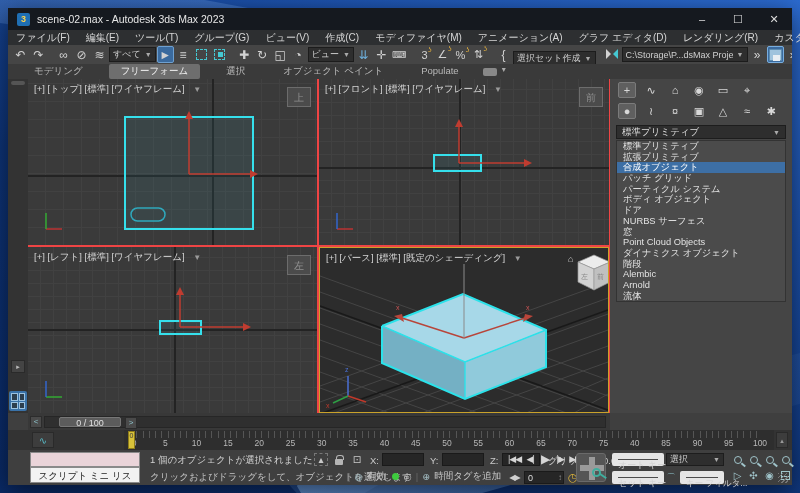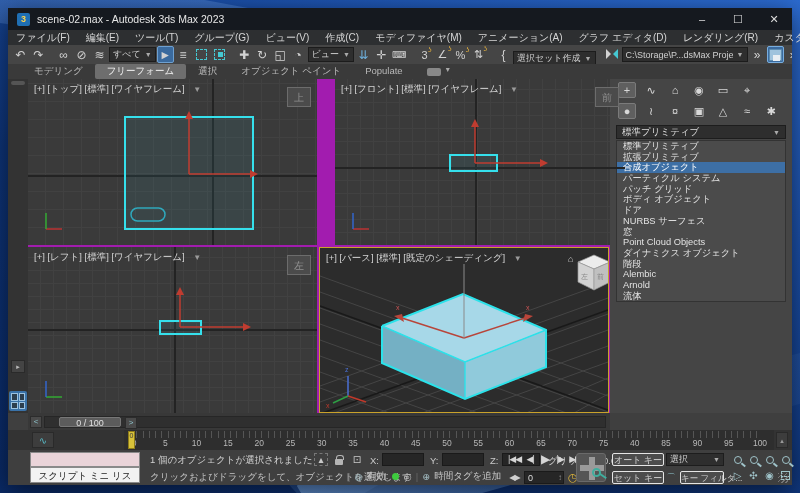--- a/index.html
+++ b/index.html
@@ -64,21 +64,21 @@
 
   
   .ribbon { position:absolute; left:0; top:56px; width:100%; height:15px; background:#3a3a3a;
     display:flex; align-items:center; gap:2px; padding-left:14px; font-size:9.5px; color:#b9b9b9; }
   .rtab { padding:1px 12px; white-space:nowrap; }
   .rtab.on { background:#6e6e6e; color:#f0f0f0; border-radius:2px; }
   .ribbon .camicon { width:14px; height:8px; background:#888; border-radius:2px; margin-left:10px; position:relative; }
   .ribbon .camicon:after { content:"▾"; position:absolute; right:-9px; top:-3px; color:#aaa; font-size:8px; }
 
   
-  .mainarea { position:absolute; left:0; top:71px; width:784px; height:334px; background:#a21caf;padding-left:12px; }
+  .mainarea { position:absolute; left:0; top:71px; width:784px; height:334px; background:#ef4444;padding-left:12px; }
   .leftstrip { position:absolute; left:0; top:0; width:20px; height:100%; background:#333; }
   .leftstrip .handle { position:absolute; left:3px; top:2px; width:14px; height:4px; background:#555; border-radius:2px; }
   .leftstrip .flyout { position:absolute; left:3px; bottom:40px; width:14px; height:13px; background:#444;
     border:1px solid #2a2a2a; color:#bbb; font-size:7px; text-align:center; line-height:12px; }
   .leftstrip .layouttab { position:absolute; left:1px; bottom:2px; width:18px; height:20px;
     background:#3a72a8; border-radius:2px; padding:2px; }
   .leftstrip .layouttab .cells { width:100%; height:100%; display:grid; grid-template:1fr 1fr / 1fr 1fr; gap:1px; }
   .leftstrip .layouttab .cells span { background:#2c3e4e; border:1px solid #9cc2e0; }
 
   .vp { position:absolute; background-color:#3a3a3a; overflow:hidden; }
@@ -157,21 +157,21 @@
   .framefield { position:absolute; left:516px; top:21px; width:40px; height:13px; background:#262626;
     border:1px solid #1a1a1a; color:#ddd; font-size:9px; padding-left:3px; line-height:12px; }
   .framefield:after { content:"↕"; float:right; color:#888; font-size:8px; margin-right:1px; }
   .clockbtn { position:absolute; left:560px; top:21px; color:#e0b73c; font-size:11px; }
   .bigkey { position:absolute; left:568px; top:3px; width:30px; height:29px; background:#555; border:1px solid #6a6a6a;
     border-radius:3px; }
   .bigkey .vbar { position:absolute; left:12px; top:3px; width:6px; height:23px; background:#9a9a9a; }
   .bigkey .hbar { position:absolute; left:3px; top:11px; width:24px; height:6px; background:#9a9a9a; }
   .bigkey .keyhead { position:absolute; left:15px; top:14px; width:9px; height:9px; border:2px solid #3fae9e; border-radius:50%; }
   .bigkey .keystem { position:absolute; left:22px; top:21px; width:8px; height:2px; background:#3fae9e; transform:rotate(35deg); }
-  .kbtn { position:absolute; height:13px; background:#4c4c4c; border:1px solid #e5e5e5; border-radius:2px;
+  .kbtn { position:absolute; height:13px; background:#4c4c4c; border:6px solid #e5e5e5; border-radius:2px;
     color:#d2d2d2; font-size:9px; text-align:center; line-height:12px; white-space:nowrap; }
   .seldrop { position:absolute; left:658px; top:3px; width:58px; height:13px; background:#2e2e2e; border:1px solid #1d1d1d;
     color:#d2d2d2; font-size:9px; display:flex; align-items:center; padding:0 3px; }
   .seldrop .caret { margin-left:auto; }
   .tangenticon { position:absolute; left:658px; top:21px; color:#8fc6ce; font-size:10px; }
   .navcluster { position:absolute; left:722px; top:2px; display:grid; grid-template-columns:repeat(4,15px);
     grid-auto-rows:15px; gap:1px; }
   .nbtn { display:flex; align-items:center; justify-content:center; color:#9fc3c9; font-size:10px; position:relative; }
   .mag { width:8px; height:8px; border:1.5px solid #9fc3c9; border-radius:50%; position:relative; }
   .mag:after { content:""; position:absolute; left:6px; top:7px; width:5px; height:1.5px; background:#9fc3c9; transform:rotate(40deg); }
@@ -280,21 +280,21 @@
     <div class="tbtn">»</div>
     <div class="tbtn savebtn">
         <span class="saveicon"></span>
       </div>
     <div class="tbtn">»</div>
     <div class="tsep"></div>
 
   </div>
 
   <div class="ribbon">
-    <div style="display:flex;gap:0;justify-content:flex-end;">
+    <div style="display:flex;gap:14px;justify-content:flex-end;">
 
     <div class="rtab">モデリング</div>
         <div class="rtab on">フリーフォーム</div>
         <div class="rtab">選択</div>
         <div class="rtab">オブジェクト ペイント</div>
         <div class="rtab">Populate</div>
       </div>
     <div class="camicon"></div>
   </div>
 
@@ -330,21 +330,21 @@
           <line x1="161" y1="95" x2="161" y2="40" stroke="#c03c30" stroke-width="1.5"></line>
           <polygon points="157,40 161,32 165,40" fill="#c03c30"></polygon>
         </g>
         <g>
           <line x1="18" y1="150" x2="34" y2="150" stroke="#b33" stroke-width="1.5"></line>
           <line x1="18" y1="150" x2="18" y2="134" stroke="#3a3" stroke-width="1.5"></line>
         </g>
       </svg>
     </div>
 
-    <div class="vp fine" style="left:311px; top:0; width:290px; height:166px;margin-left:16px;">
+    <div class="vp fine" style="left:311px; top:0; width:290px; height:166px;">
       <div class="vplabel">
         <span>[+] [フロント] [標準] [ワイヤフレーム]</span>
         <span class="funnel">▼</span>
       </div>
       <div class="vcubebox">前</div>
       <svg class="vpsvg" width="290" height="166">
         <line x1="141" y1="0" x2="141" y2="166" stroke="#232323" stroke-width="2"></line>
         <line x1="0" y1="89" x2="290" y2="89" stroke="#232323" stroke-width="2"></line>
         <rect x="115" y="76" width="47" height="16" fill="rgba(60,170,190,0.10)" stroke="#35e0ec" stroke-width="2"></rect>
         <g>
@@ -463,22 +463,22 @@
         <div class="cp-ico">✱</div>
       </div>
       <div class="cp-drop">
         <span>標準プリミティブ</span>
         <span class="caret">▼</span>
       </div>
       <div class="cp-list" id="cp-list">
           <div class="cp-item">標準プリミティブ</div>
           <div class="cp-item">拡張プリミティブ</div>
           <div class="cp-item sel">合成オブジェクト</div>
+          <div class="cp-item">パッチ グリッド</div>
           <div class="cp-item">パーティクル システム</div>
-          <div class="cp-item">パッチ グリッド</div>
           <div class="cp-item">ボディ オブジェクト</div>
           <div class="cp-item">ドア</div>
           <div class="cp-item">NURBS サーフェス</div>
           <div class="cp-item">窓</div>
           <div class="cp-item">Point Cloud Objects</div>
           <div class="cp-item">ダイナミクス オブジェクト</div>
           <div class="cp-item">階段</div>
           <div class="cp-item">Alembic</div>
           <div class="cp-item">Arnold</div>
           <div class="cp-item">流体</div>

